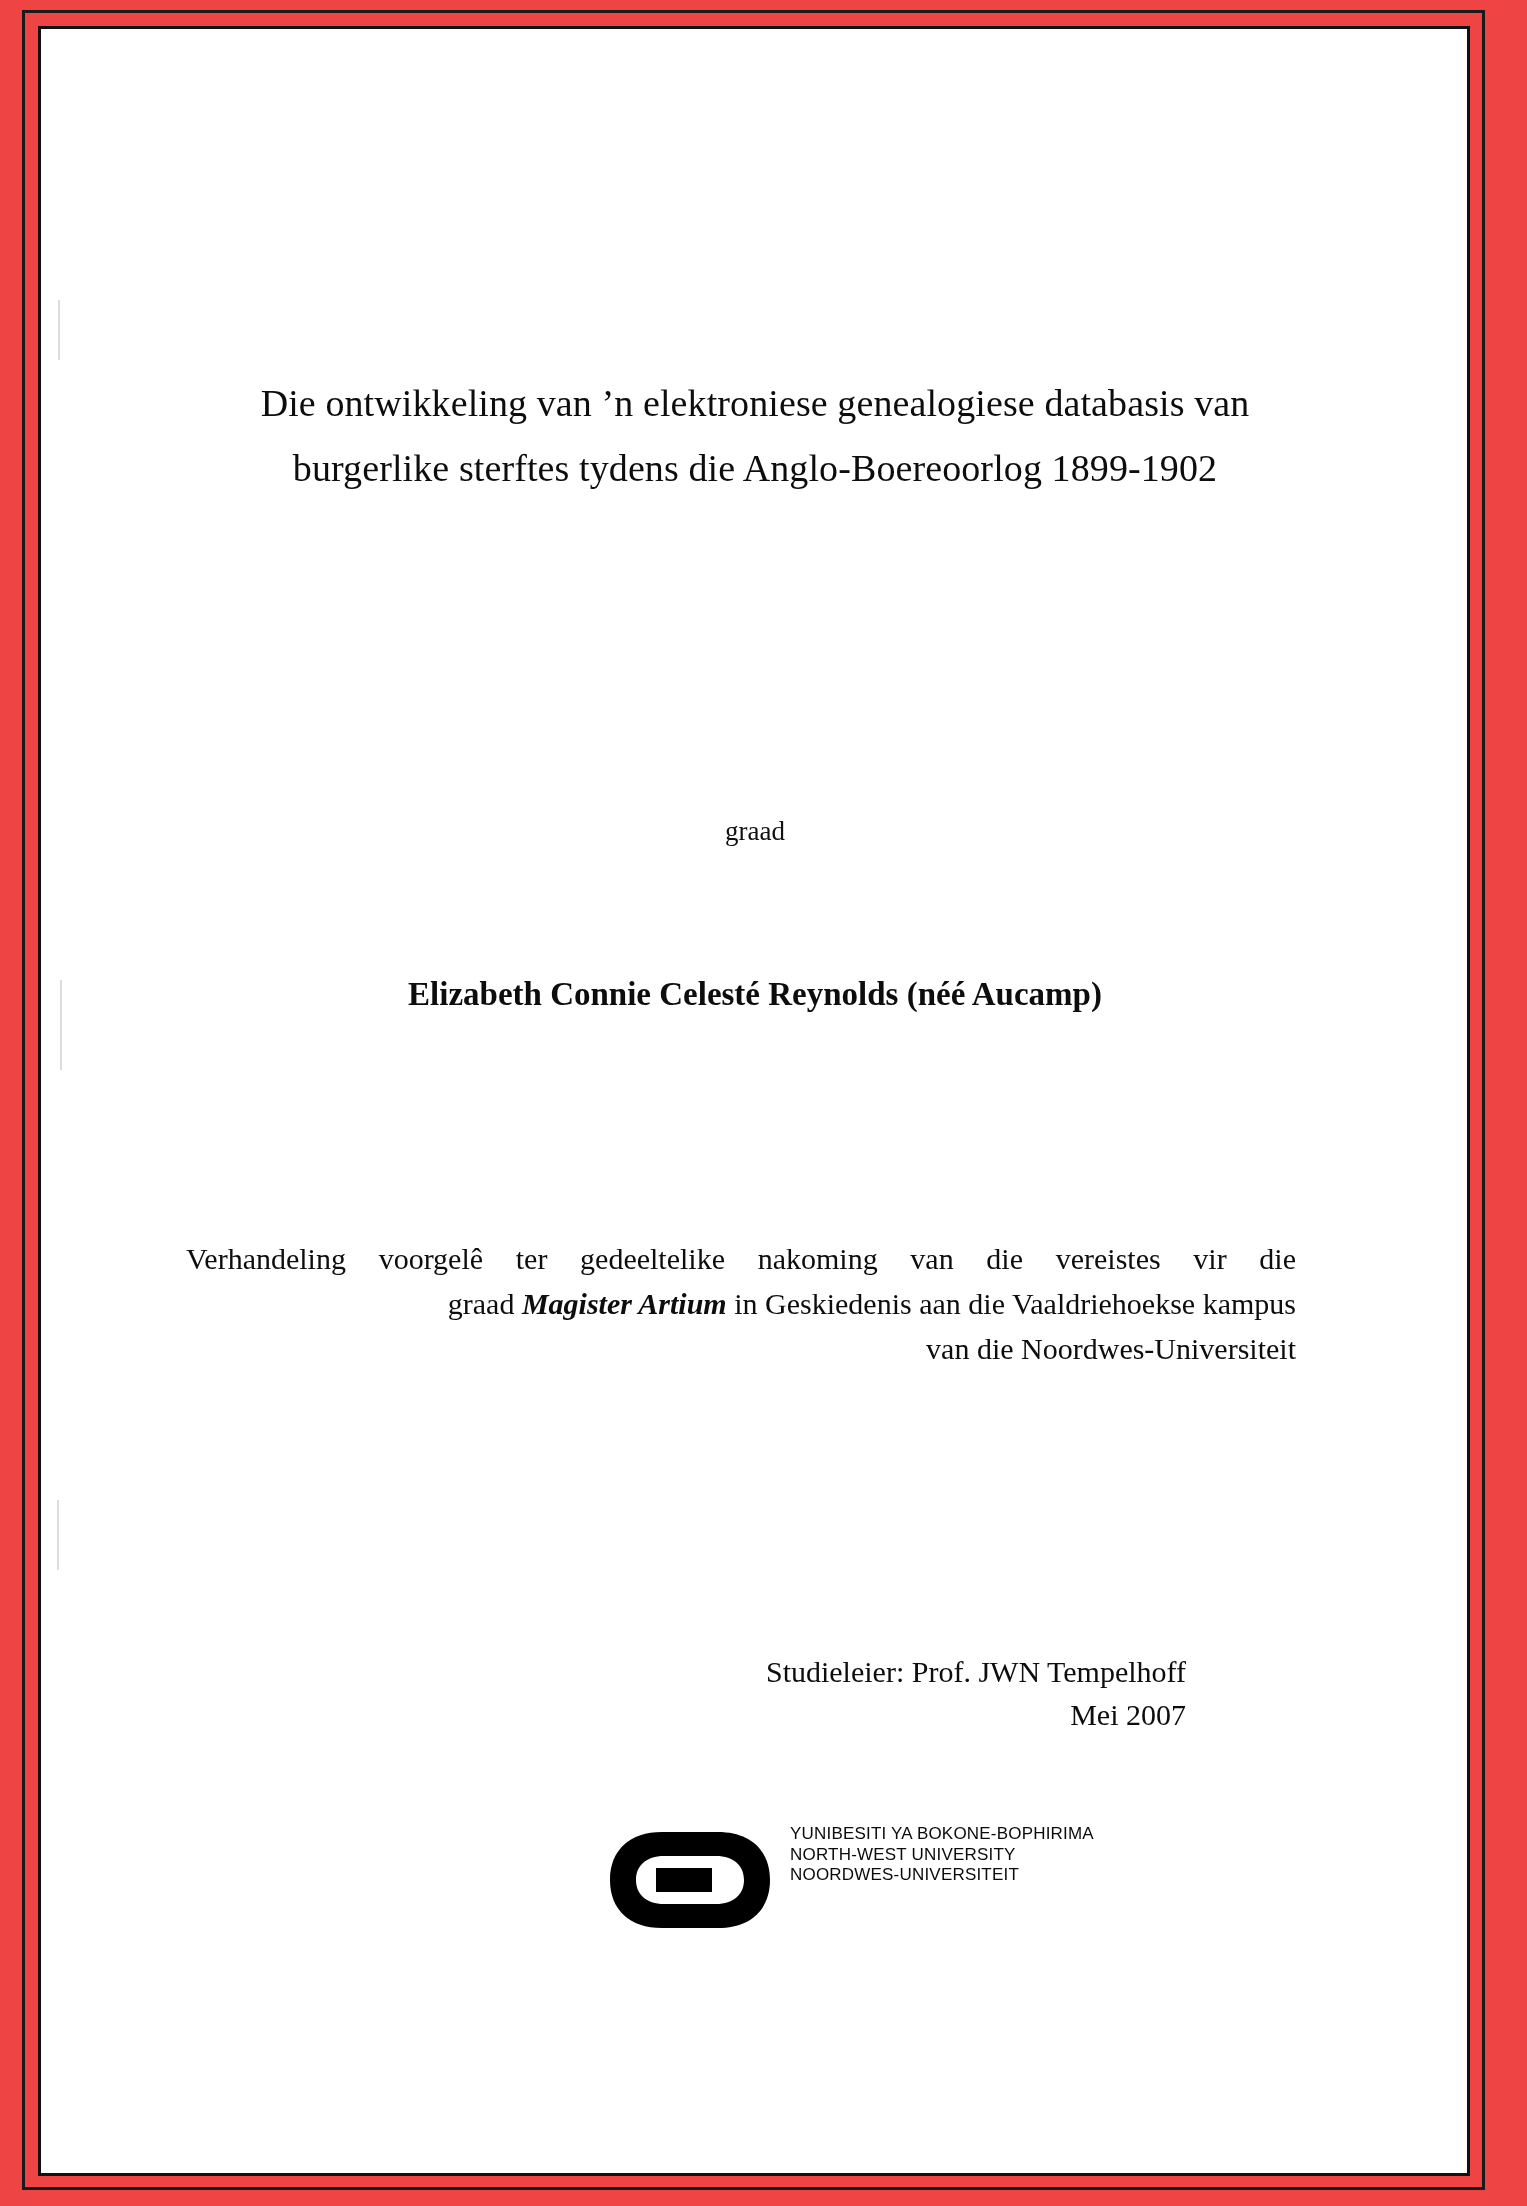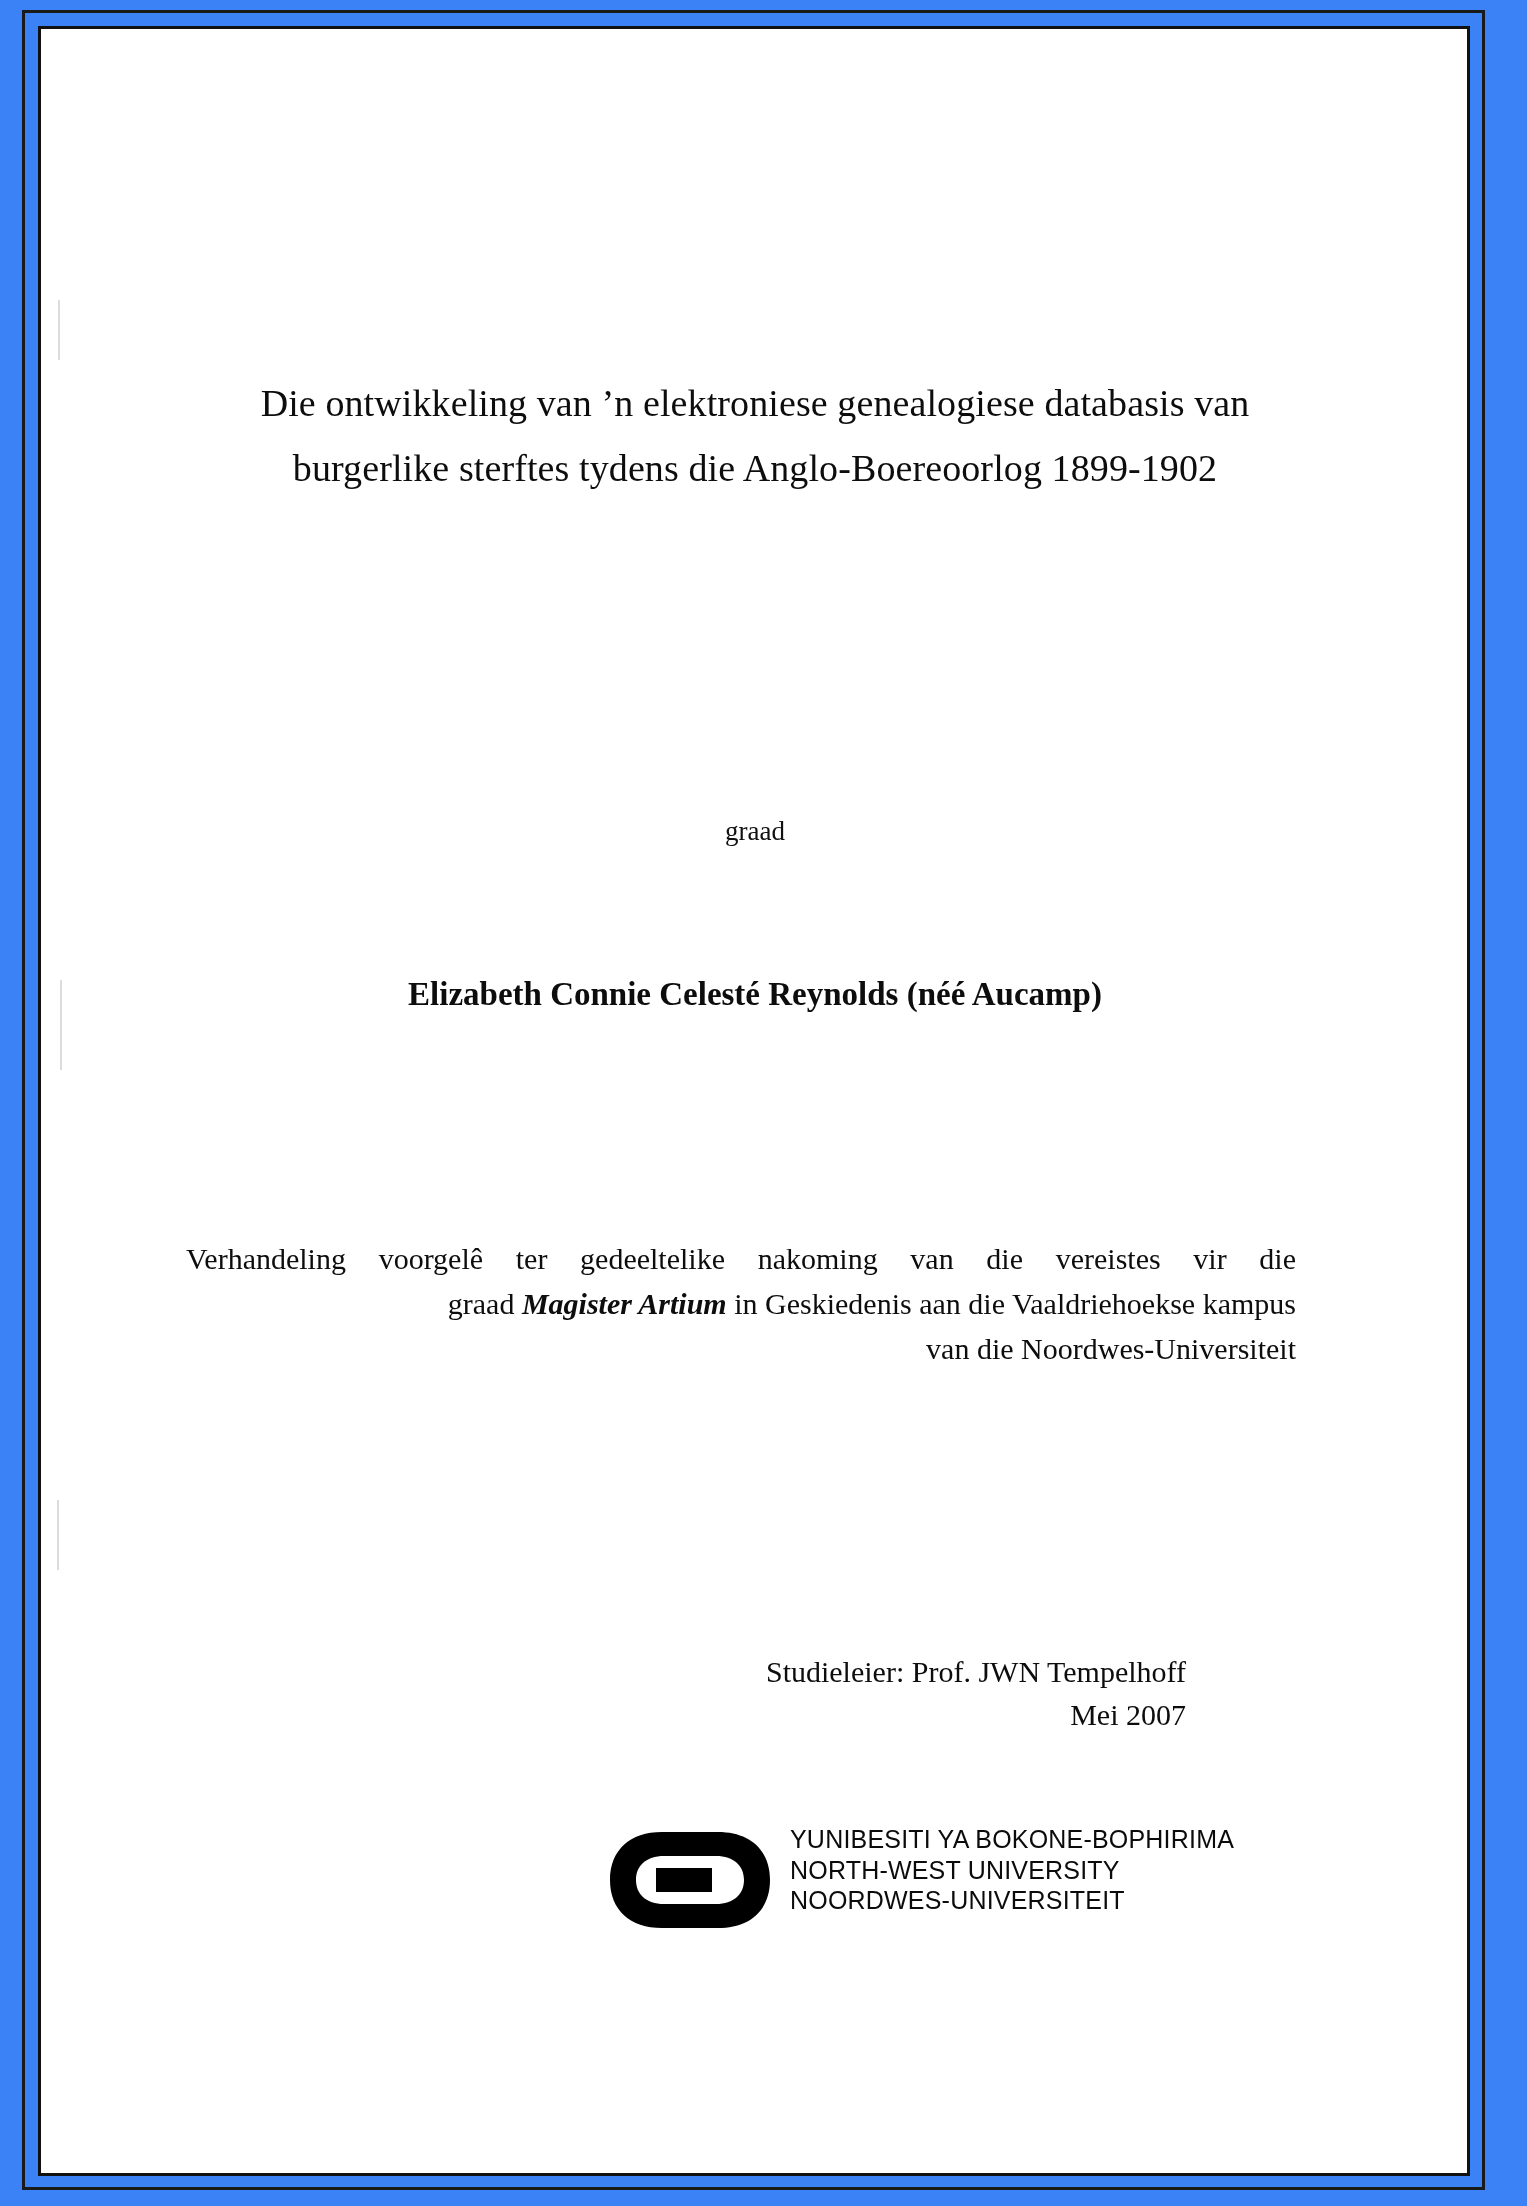--- a/index.html
+++ b/index.html
@@ -14,21 +14,21 @@
     color: #000000;
     position: relative;
     overflow: hidden;
   }
   .page {
     position: absolute;
     left: 0;
     top: 0;
     width: 1527px;
     height: 2206px;
-    background: #3b82f6;
+    background: #ef4444;
   }
   
   .scan-frame-outer {
     position: absolute;
     left: 22px;
     top: 10px;
     width: 1463px;
     height: 2180px;
     border: 3px solid #1a1a1a;
     box-sizing: border-box;
@@ -124,21 +124,21 @@
     left: 120px;
     top: 8px;
     width: 180px;
     height: 112px;
   }
   .logo-text {
     position: absolute;
     left: 310px;
     top: 8px;
     font-family: "Liberation Sans", sans-serif;
-    font-size: 25px;
+    font-size: 17px;
     line-height: 1.22;
     letter-spacing: 0.2px;
     color: #0b0b0b;
     white-space: nowrap;
   }
   
   .speckle {
     position: absolute;
     background: #b9b9b9;
     opacity: 0.5;

